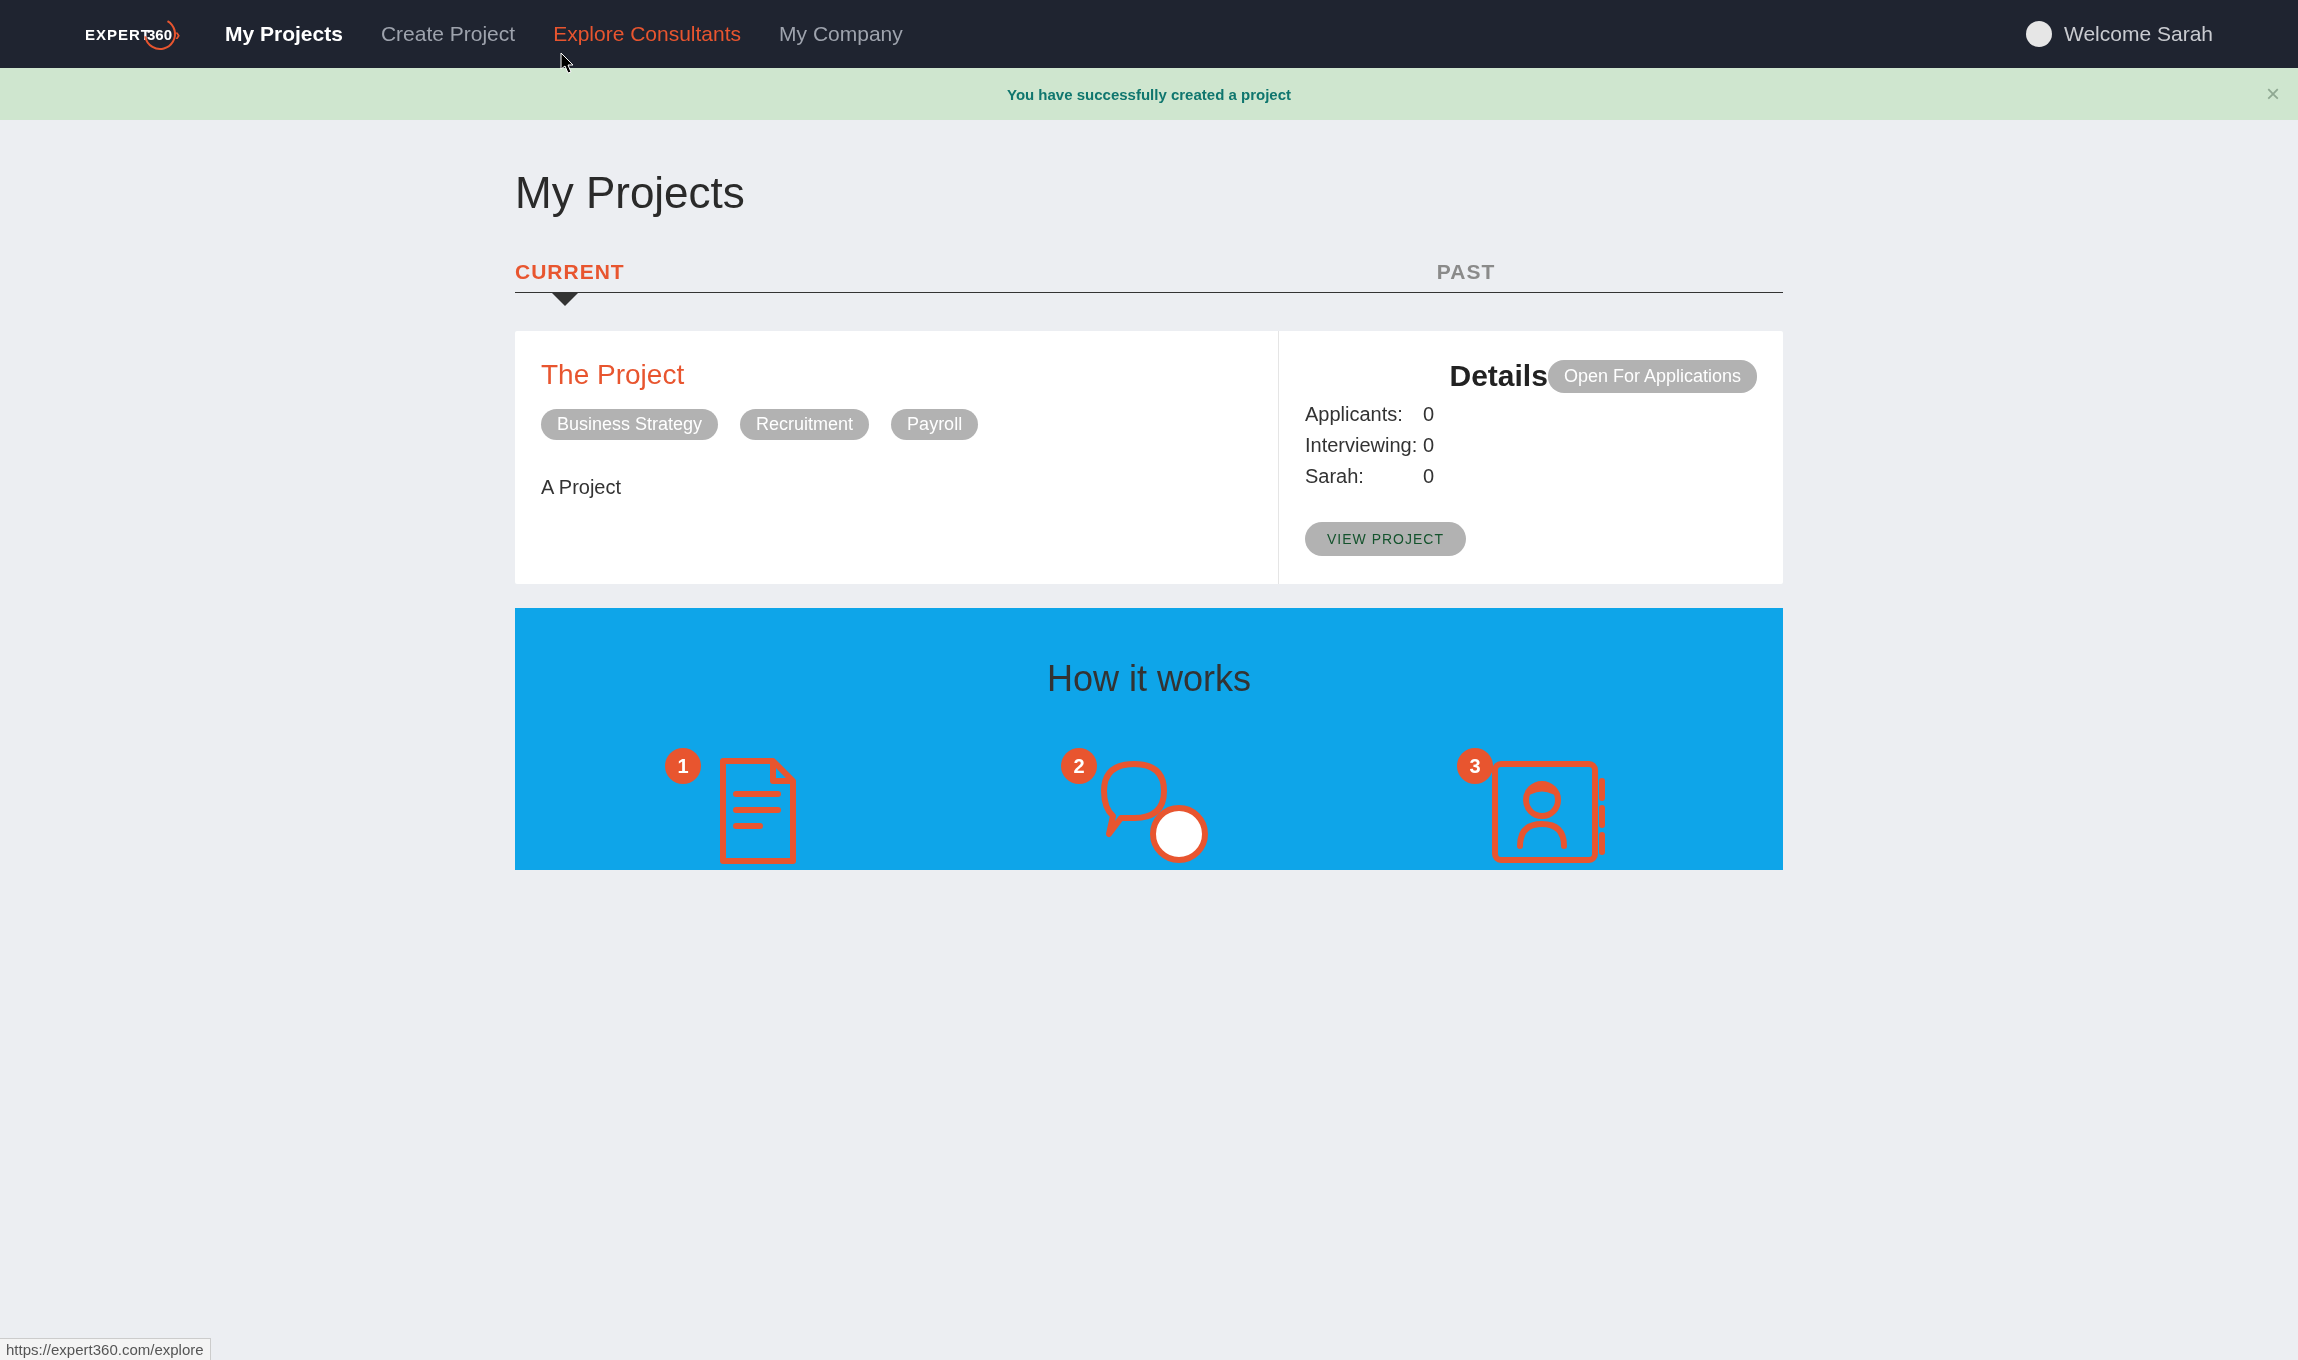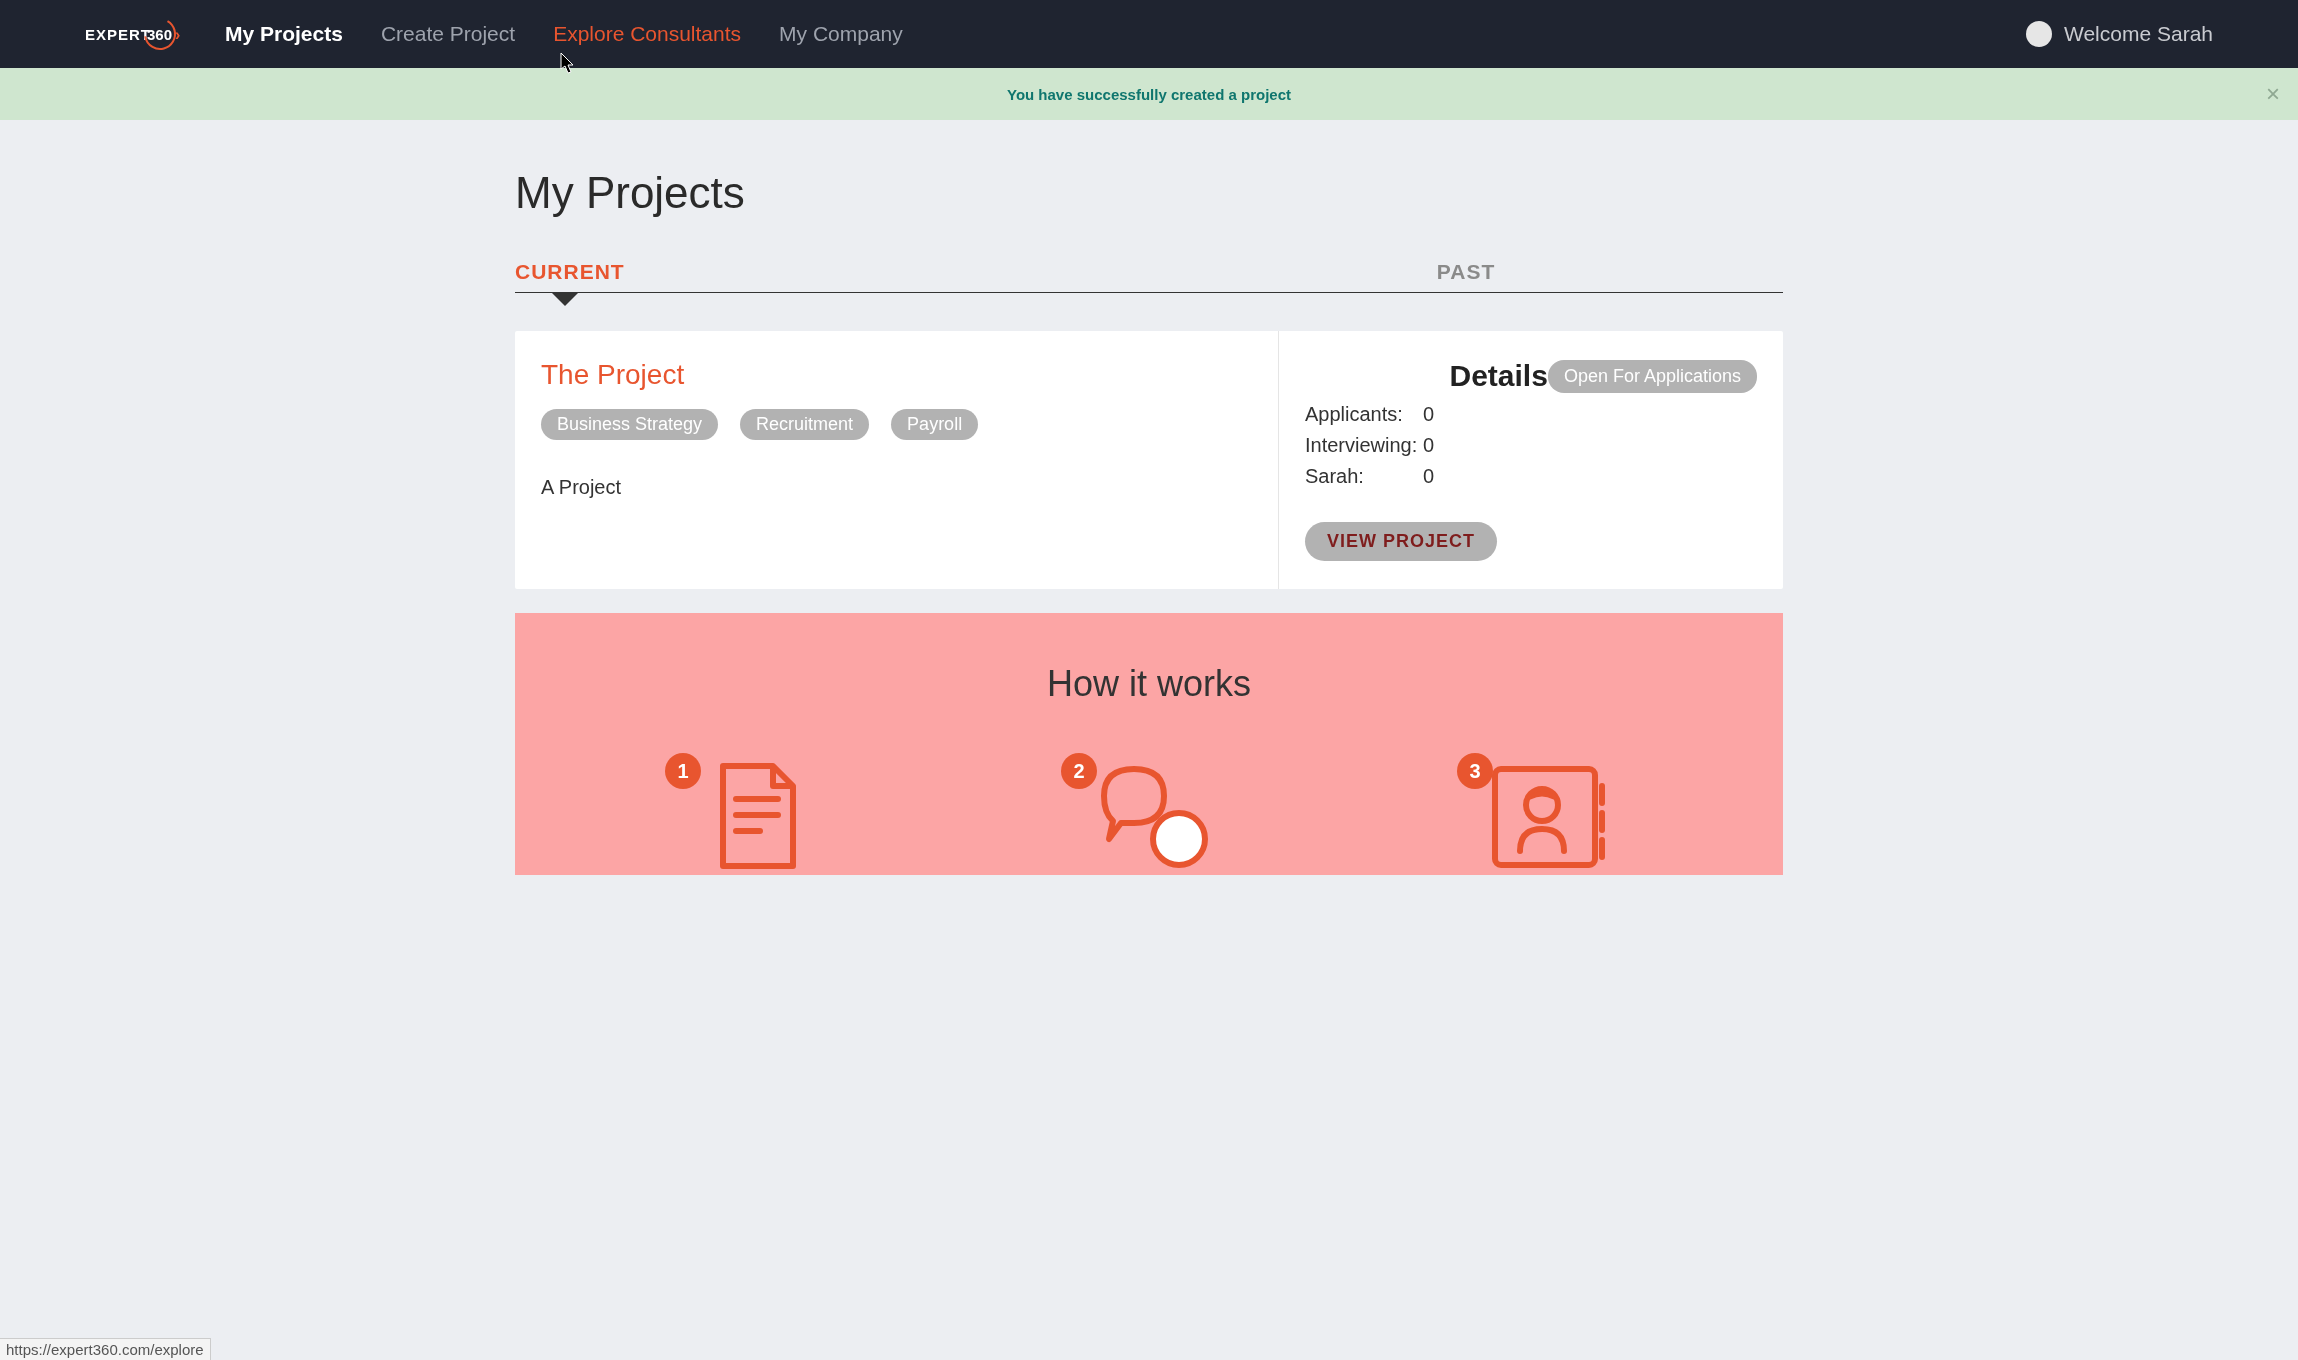--- a/index.html
+++ b/index.html
@@ -185,31 +185,31 @@
       font-size: 20px;
       color: #333;
       margin-bottom: 34px;
     }
     .stats .label {}
     .stats .value {
       font-weight: 400;
     }
     .view-btn {
       background: #b2b2b2;
-      color: #7f1d1d;
+      color: #14532d;
       border: none;
       border-radius: 20px;
       padding: 9px 22px;
-      font-size: 18px;
-      font-weight: 700;
+      font-size: 14px;
+      font-weight: 400;
       letter-spacing: 1px;
       cursor: pointer;
     }
     .how-section {
-      background: #fca5a5;
+      background: #0ea5e9;
       margin-top: 24px;
       padding: 50px 40px 0 40px;
       text-align: center;
     }
     .how-title {
       font-size: 36px;
       font-weight: 400;
       color: #333;
       margin-bottom: 56px;
     }

